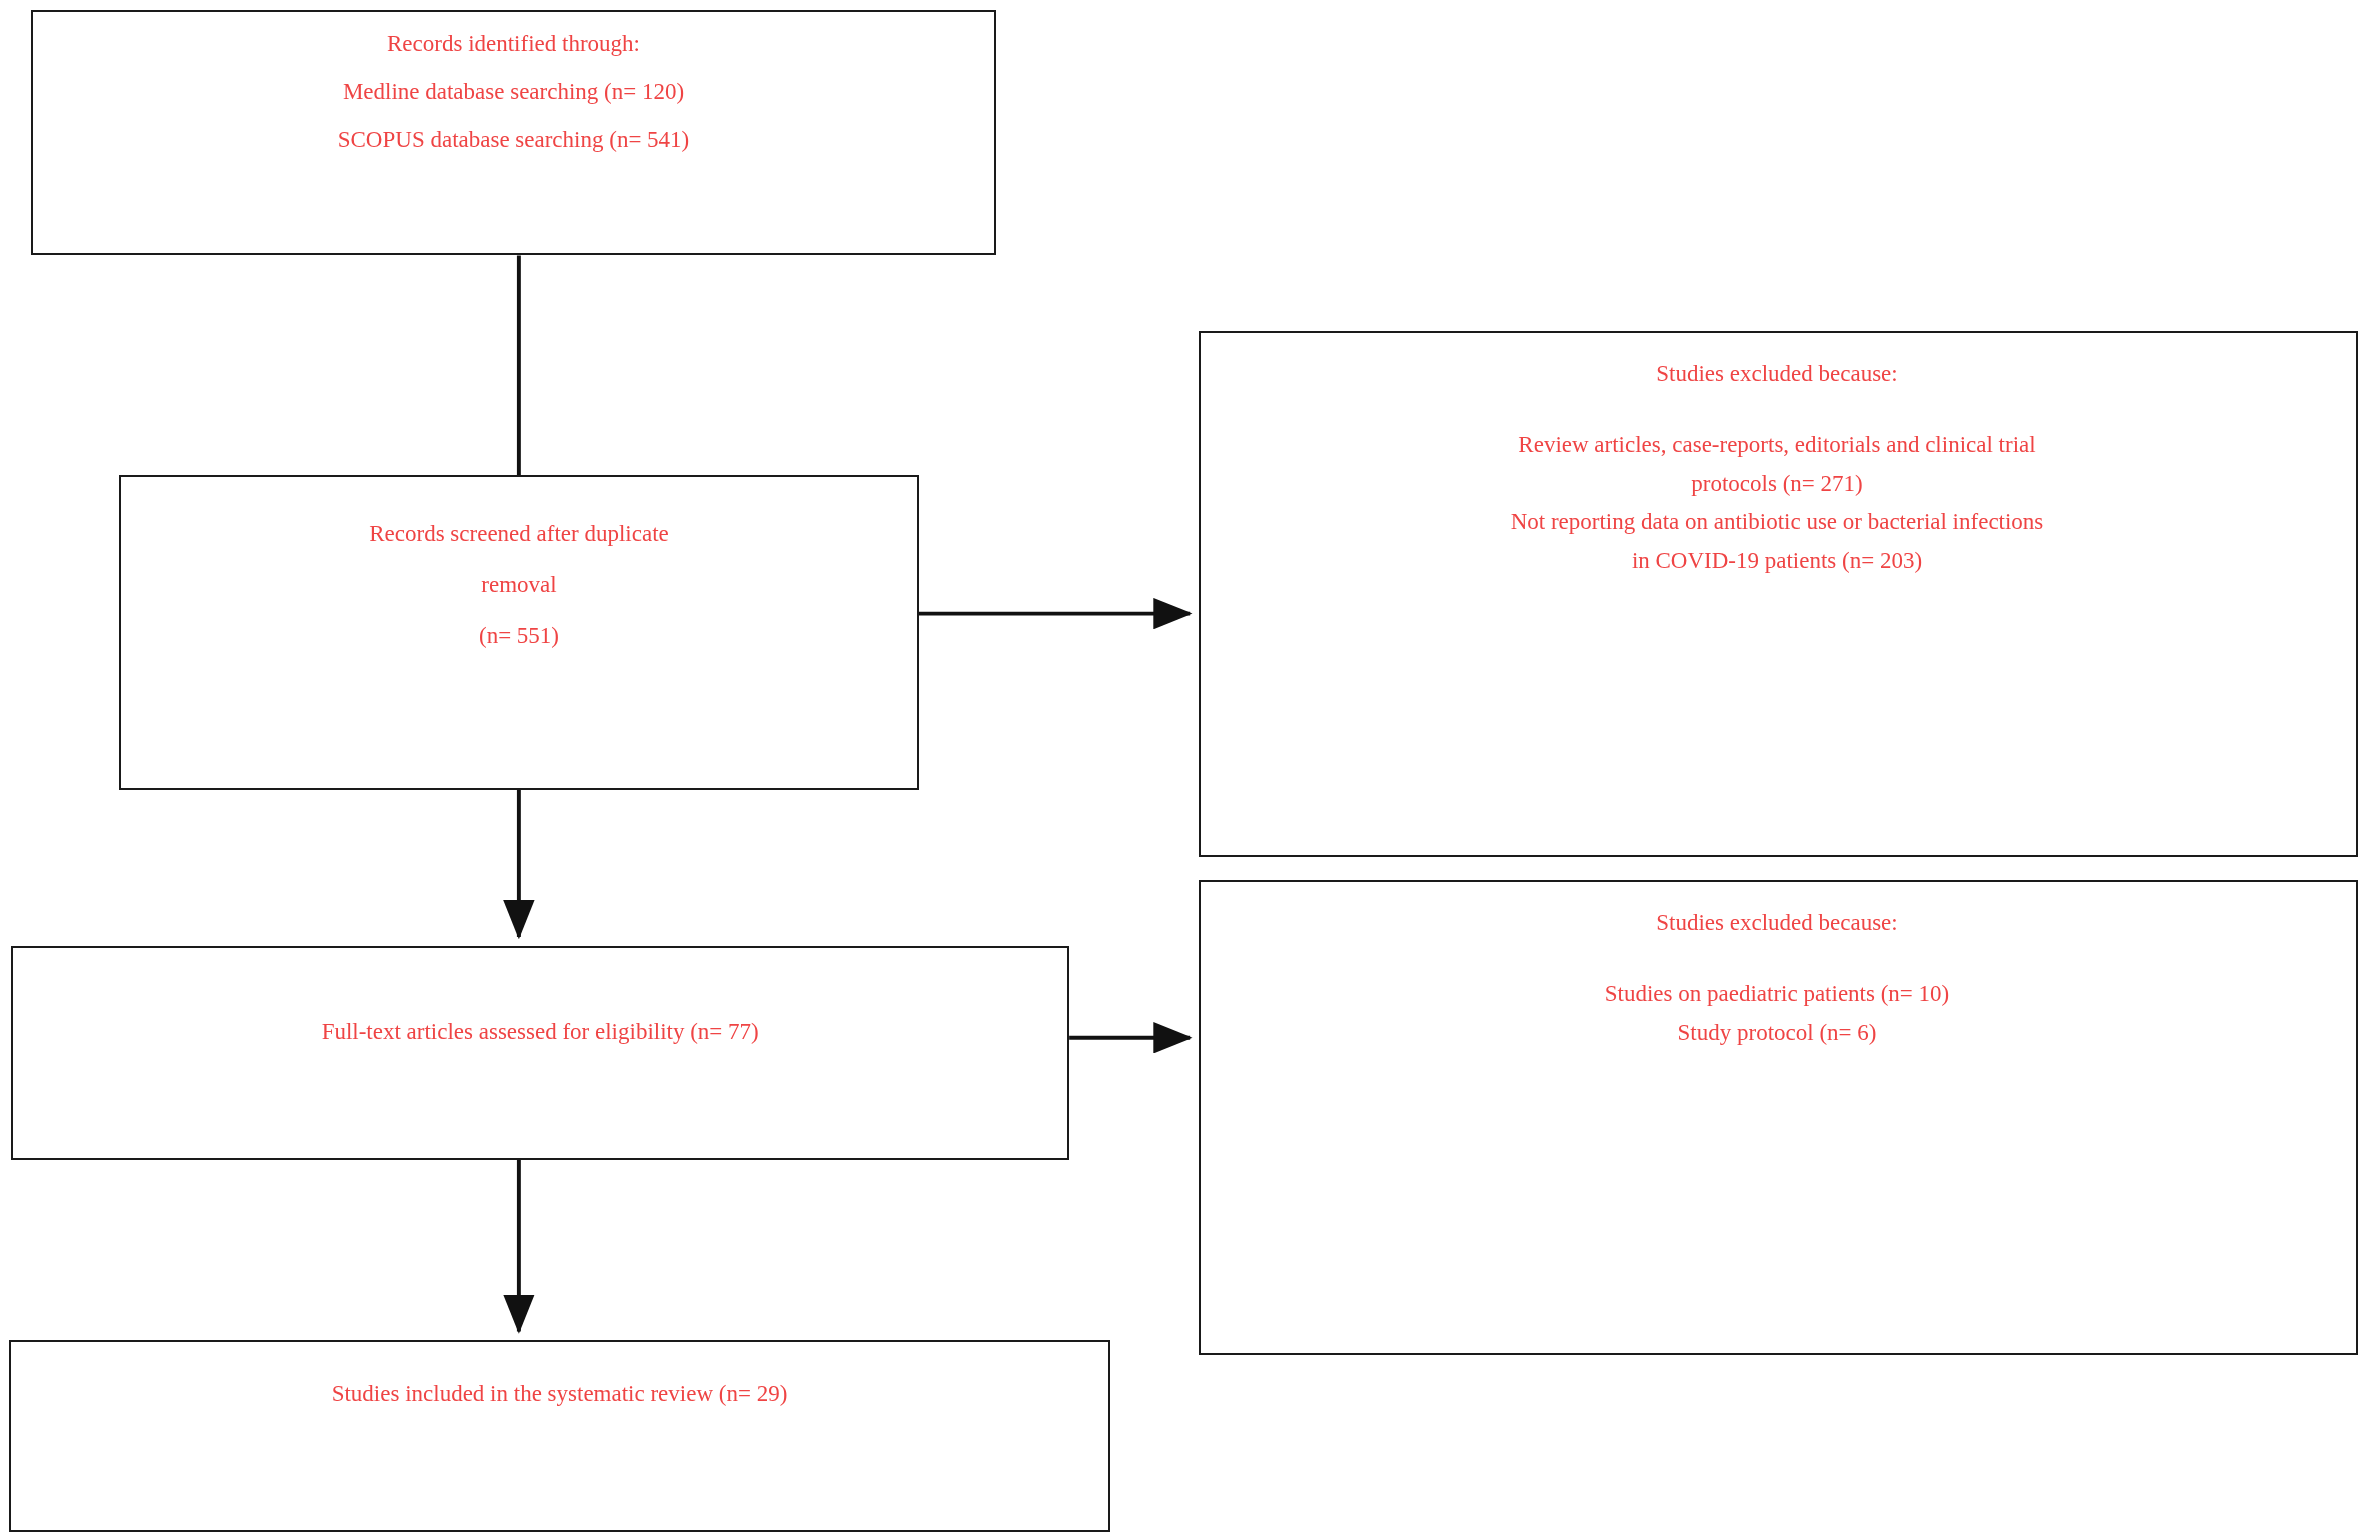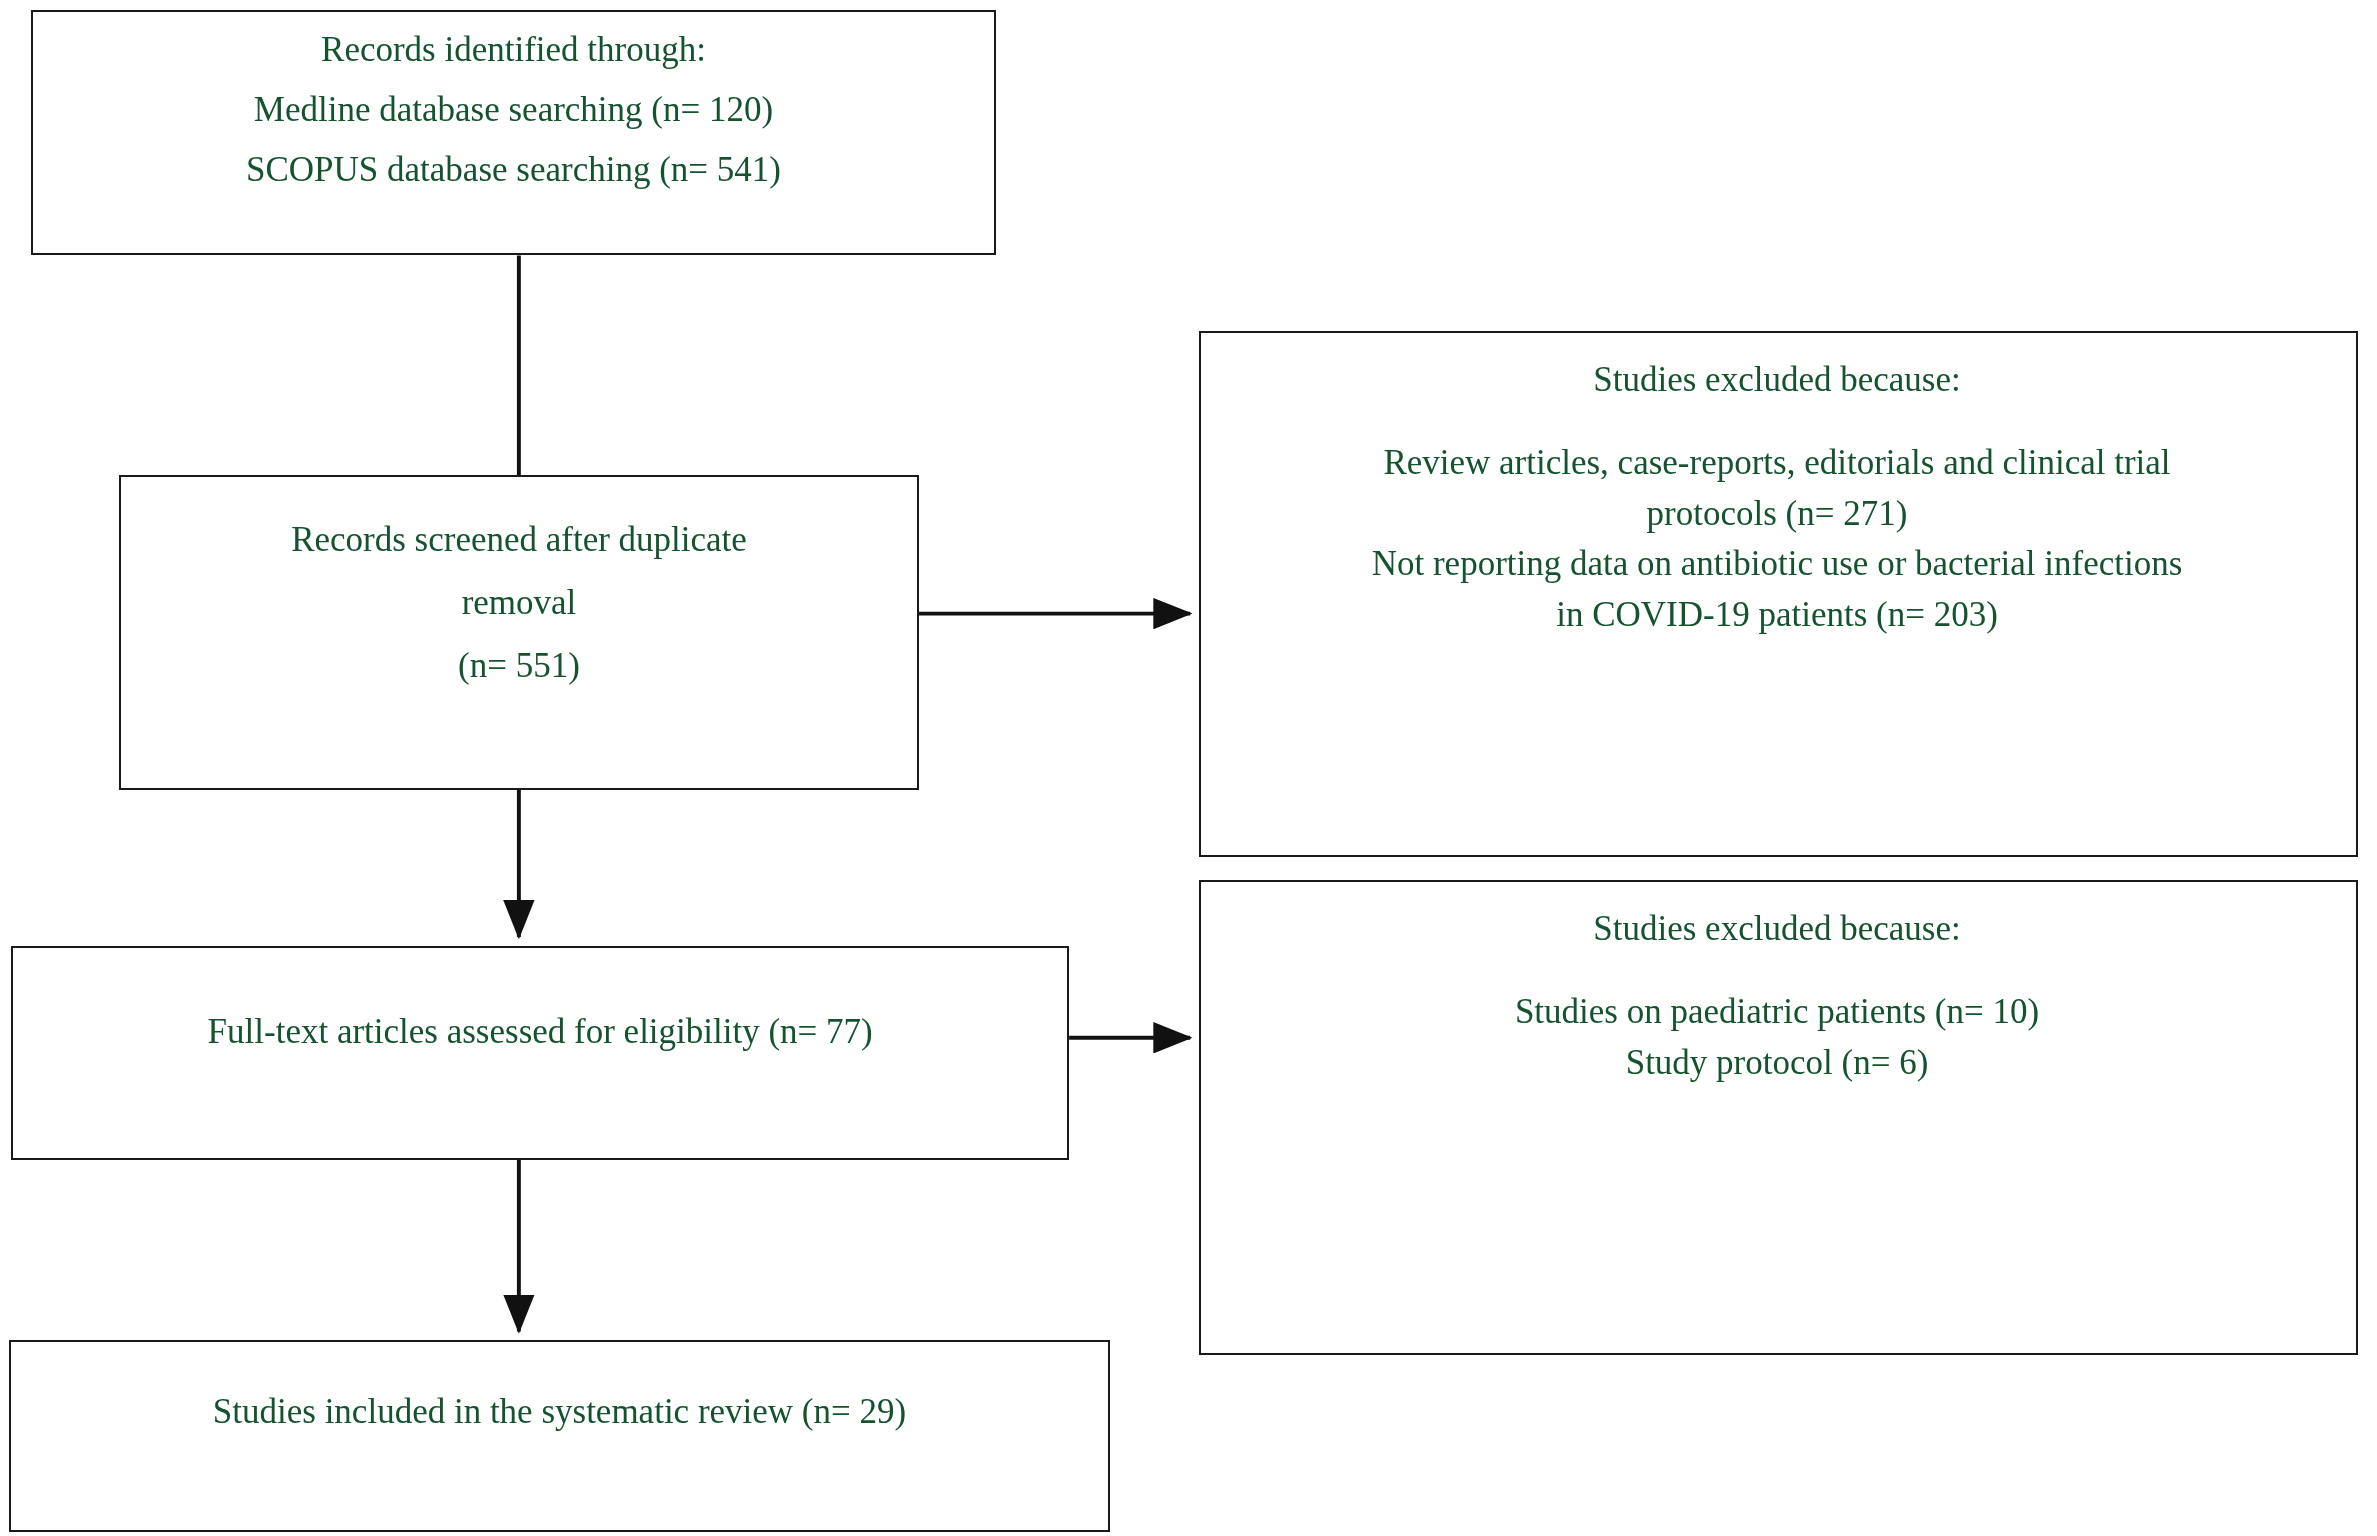--- a/index.html
+++ b/index.html
@@ -30,24 +30,24 @@
   .node.center {
     align-items: center;
     text-align: center;
   }
   .node.left {
     align-items: center;
     text-align: left;
   }
   .line {
     display: block;
-    font-size: 35px;
+    font-size: 23px;
     line-height: 1.0;
     white-space: pre-wrap;
-    color: #14532d;
+    color: #ef4444;
   }
   .node.center .line { text-align: center; }
   .node.left  .line { text-align: left; }
   .line.justify {
     text-align: justify;
     text-align-last: justify;
   }
 
   
   #node-identification {
@@ -64,21 +64,21 @@
 
   #node-fulltext {
     left: 11.2px;  top: 946px; width: 1058px; height: 214px;
     justify-content: center;
     padding-bottom: 44px;
   }
 
   #node-included {
     left: 9px;  top: 1340px; width: 1101px; height: 192px;
     justify-content: flex-start;
-    padding-top: 52px;
+    padding-top: 40px;
   }
 
   #node-excluded-1 {
     left: 1199px; top: 331px;  width: 1159px; height: 526px;
     padding: 29px 20px 0 17px;
   }
   #node-excluded-2 {
     left: 1199px; top: 880px; width: 1159px; height: 475px;
     padding: 29px 20px 0 17px;
   }

